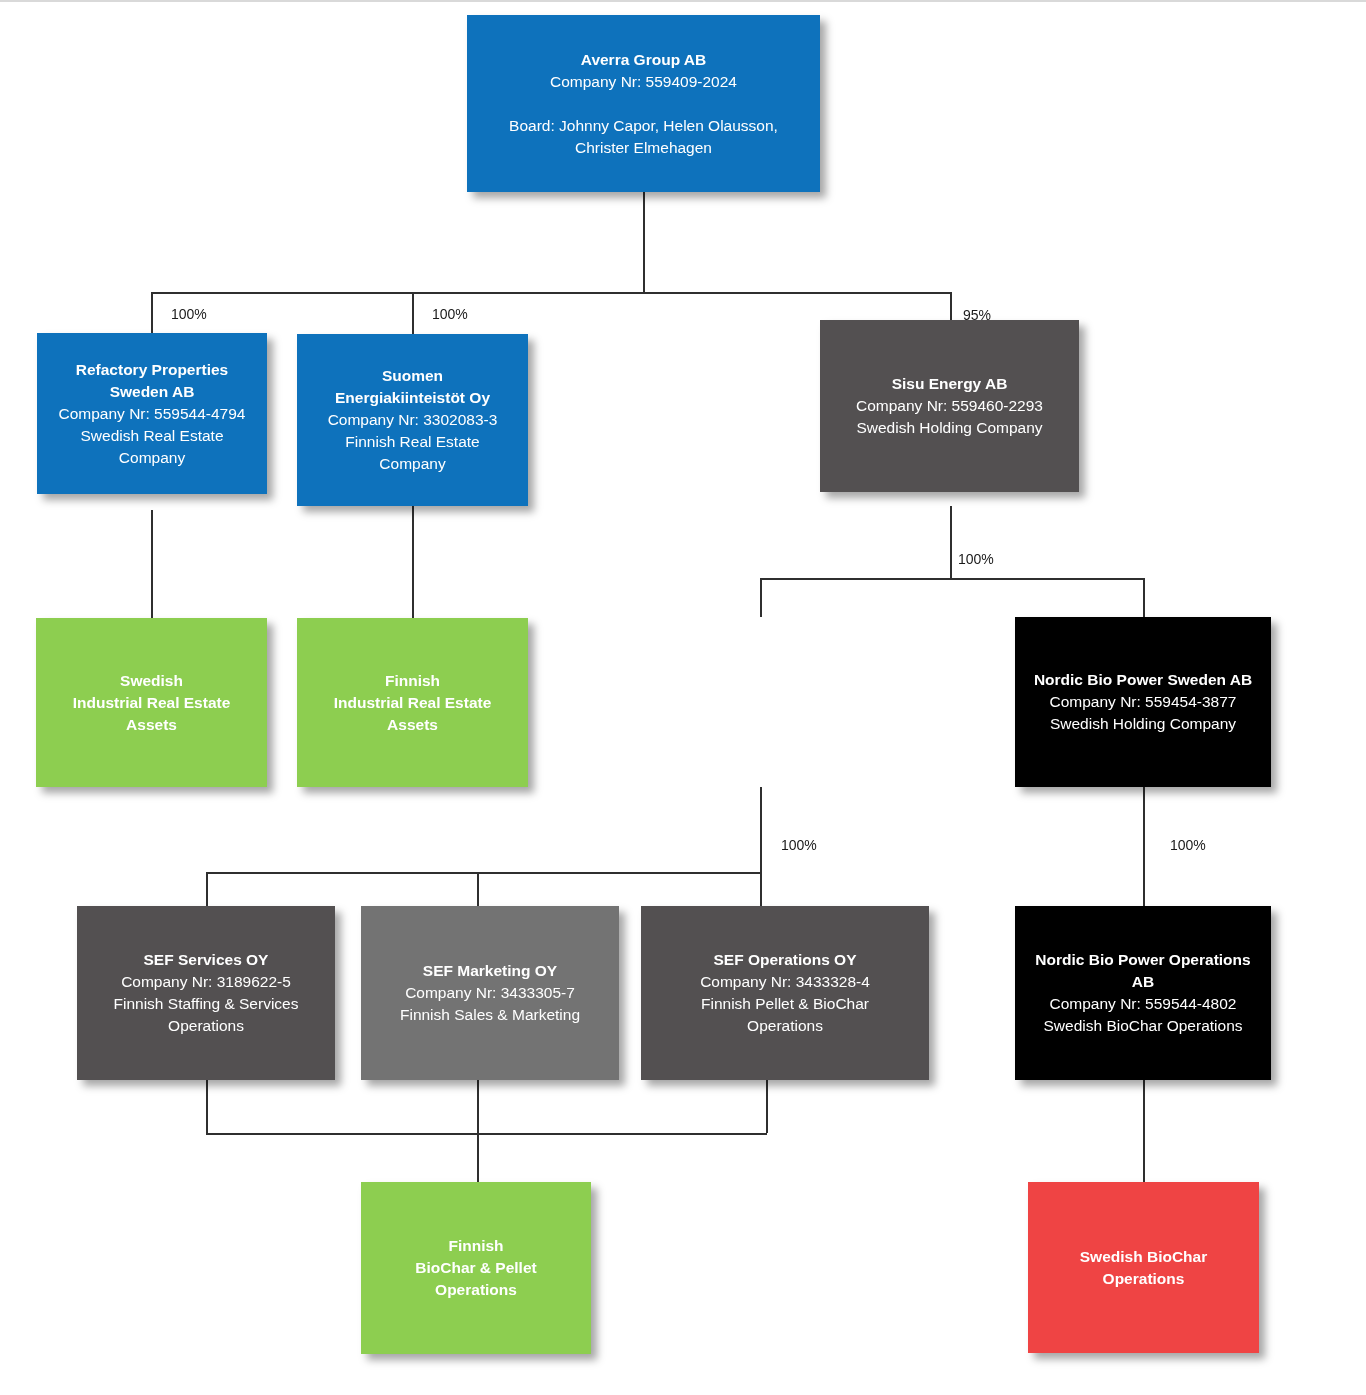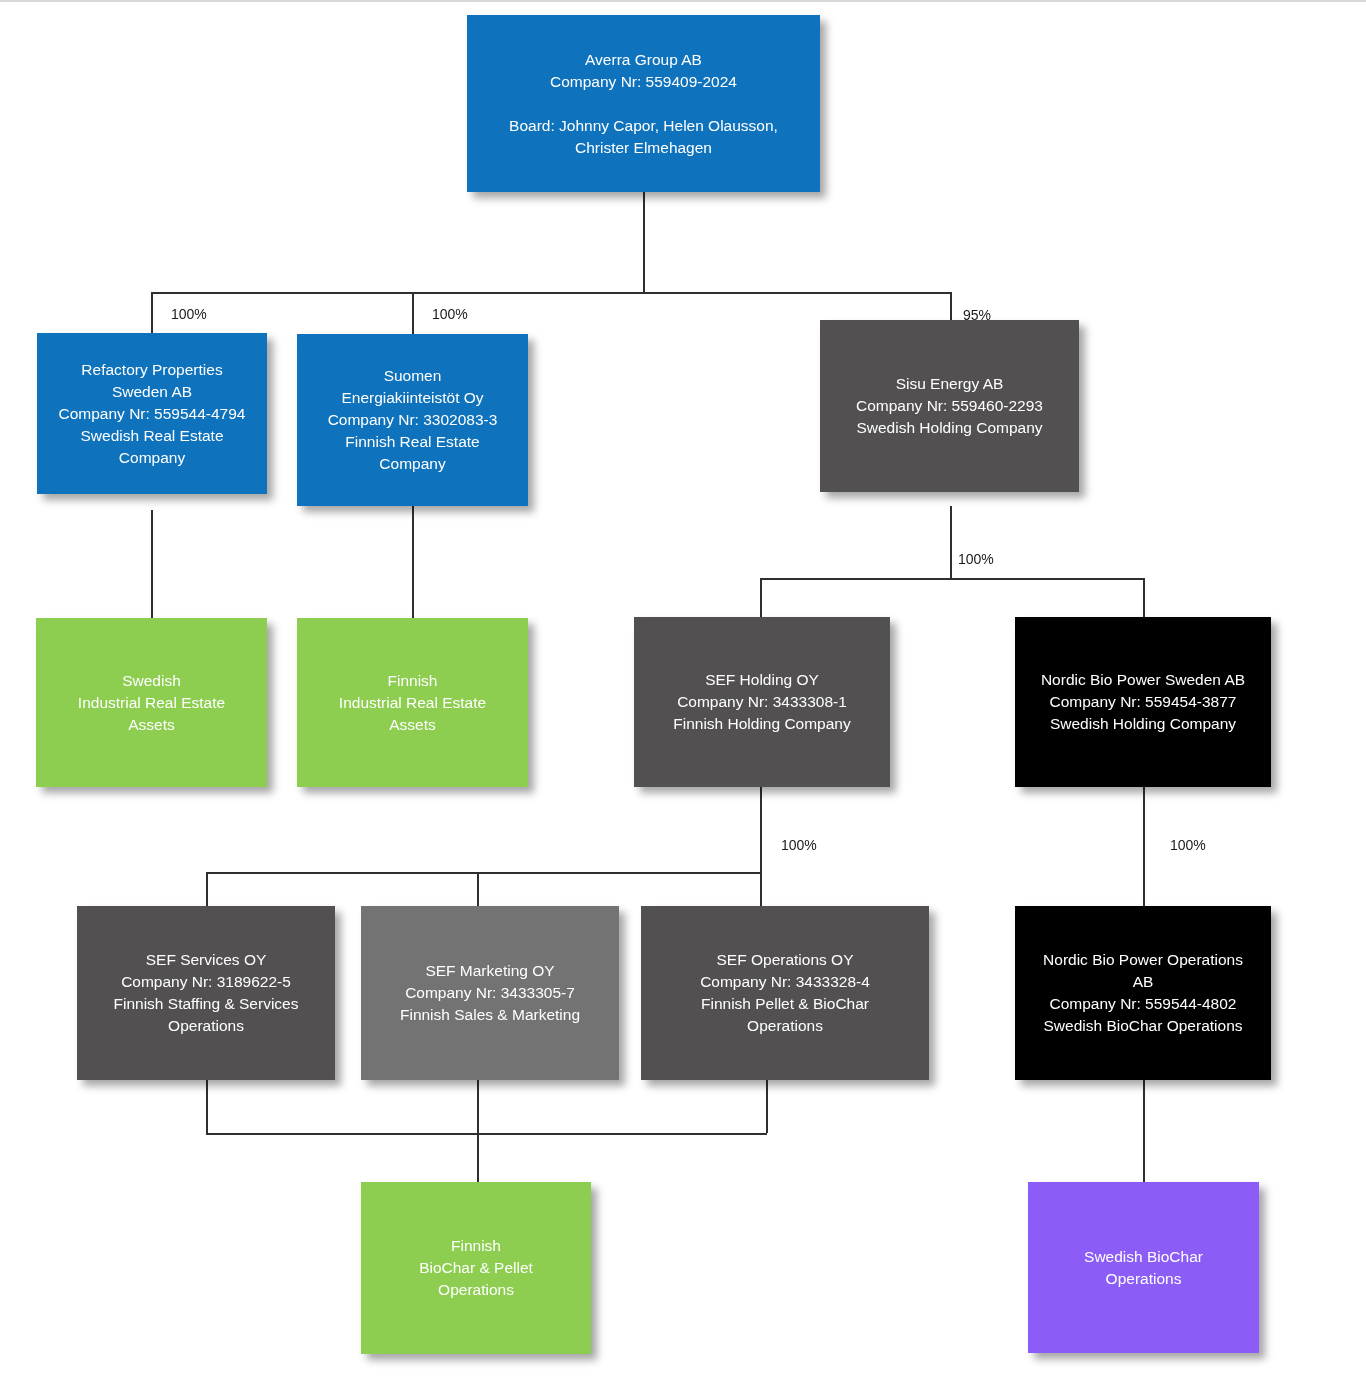--- a/index.html
+++ b/index.html
@@ -24,21 +24,21 @@
     flex-direction:column;
     justify-content:center;
     align-items:center;
     text-align:center;
     color:#ffffff;
     font-size:15.5px;
     line-height:22px;
     box-shadow:6px 6px 8px rgba(0,0,0,0.35);
   }
   .node .line{white-space:nowrap;}
-  .node .line.title{font-weight:400;text-align:right;}
+  .node .line.title{font-weight:700;text-align:right;}
   .node .line.body{font-weight:400;}
   .node .line.spacer{height:22px;}
   .pct{
     position:absolute;
     font-size:14px;
     line-height:16px;
     color:#1a1a1a;
     font-weight:400;
   }
 </style>
@@ -106,25 +106,20 @@
   <div class="node" style="left: 36px; top: 618px; width: 231px; height: 169px; background: rgb(141, 206, 80); color: rgb(255, 255, 255);">
       <div class="line title">Swedish</div>
       <div class="line title">Industrial Real Estate</div>
       <div class="line title">Assets</div>
     </div>
   <div class="node" style="left: 297px; top: 618px; width: 231px; height: 169px; background: rgb(141, 206, 80); color: rgb(255, 255, 255);">
       <div class="line title">Finnish</div>
       <div class="line title">Industrial Real Estate</div>
       <div class="line title">Assets</div>
     </div>
-  <div class="node" style="left: 634px; top: 617px; width: 256px; height: 170px; background: rgb(83, 80, 81); color: rgb(255, 255, 255);">
-      <div class="line title">SEF Holding OY</div>
-      <div class="line body">Company Nr: 3433308-1</div>
-      <div class="line body">Finnish Holding Company</div>
-    </div>
   <div class="node" style="left: 1015px; top: 617px; width: 256px; height: 170px; background: #000000; color: rgb(255, 255, 255);">
       <div class="line title">Nordic Bio Power Sweden AB</div>
       <div class="line body">Company Nr: 559454-3877</div>
       <div class="line body">Swedish Holding Company</div>
     </div>
   <div class="node" style="left: 77px; top: 906px; width: 258px; height: 174px; background: rgb(83, 80, 81); color: rgb(255, 255, 255);">
       <div class="line title">SEF Services OY</div>
       <div class="line body">Company Nr: 3189622-5</div>
       <div class="line body">Finnish Staffing &amp; Services</div>
       <div class="line body">Operations</div>
@@ -144,21 +139,21 @@
       <div class="line title">Nordic Bio Power Operations</div>
       <div class="line title">AB</div>
       <div class="line body">Company Nr: 559544-4802</div>
       <div class="line body">Swedish BioChar Operations</div>
     </div>
   <div class="node" style="left: 361px; top: 1182px; width: 230px; height: 172px; background: rgb(141, 206, 80); color: rgb(255, 255, 255);">
       <div class="line title">Finnish</div>
       <div class="line title">BioChar &amp; Pellet</div>
       <div class="line title">Operations</div>
     </div>
-  <div class="node" style="left: 1028px; top: 1182px; width: 231px; height: 171px; background: #8b5cf6; color: rgb(255, 255, 255);">
+  <div class="node" style="left: 1028px; top: 1182px; width: 231px; height: 171px; background: #ef4444; color: rgb(255, 255, 255);">
       <div class="line title">Swedish BioChar</div>
       <div class="line title">Operations</div>
     </div>
 
   <span class="pct" style="left: 171px; top: 306px; color: rgb(26, 26, 26);">100%</span>
   <span class="pct" style="left: 432px; top: 306px; color: rgb(26, 26, 26);">100%</span>
   <span class="pct" style="left: 963px; top: 307px; color: rgb(26, 26, 26);">95%</span>
   <span class="pct" style="left: 958px; top: 551px; color: rgb(26, 26, 26);">100%</span>
   <span class="pct" style="left: 781px; top: 837px; color: rgb(26, 26, 26);">100%</span>
   <span class="pct" style="left: 1170px; top: 837px; color: rgb(26, 26, 26);">100%</span>

